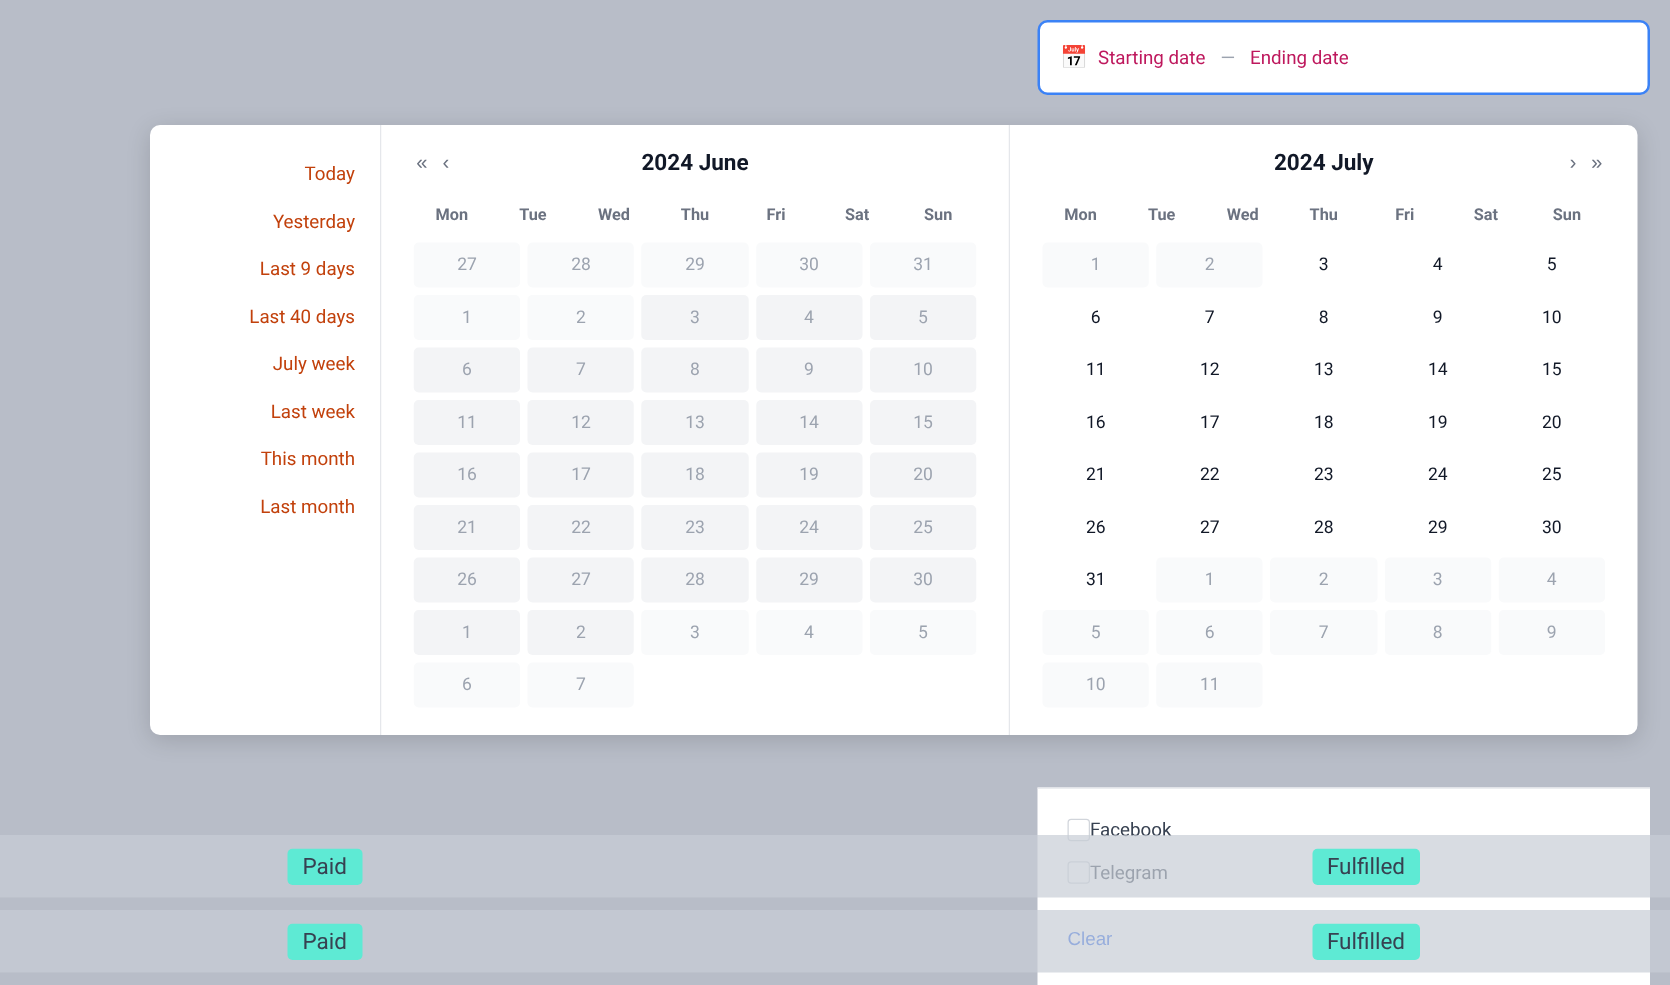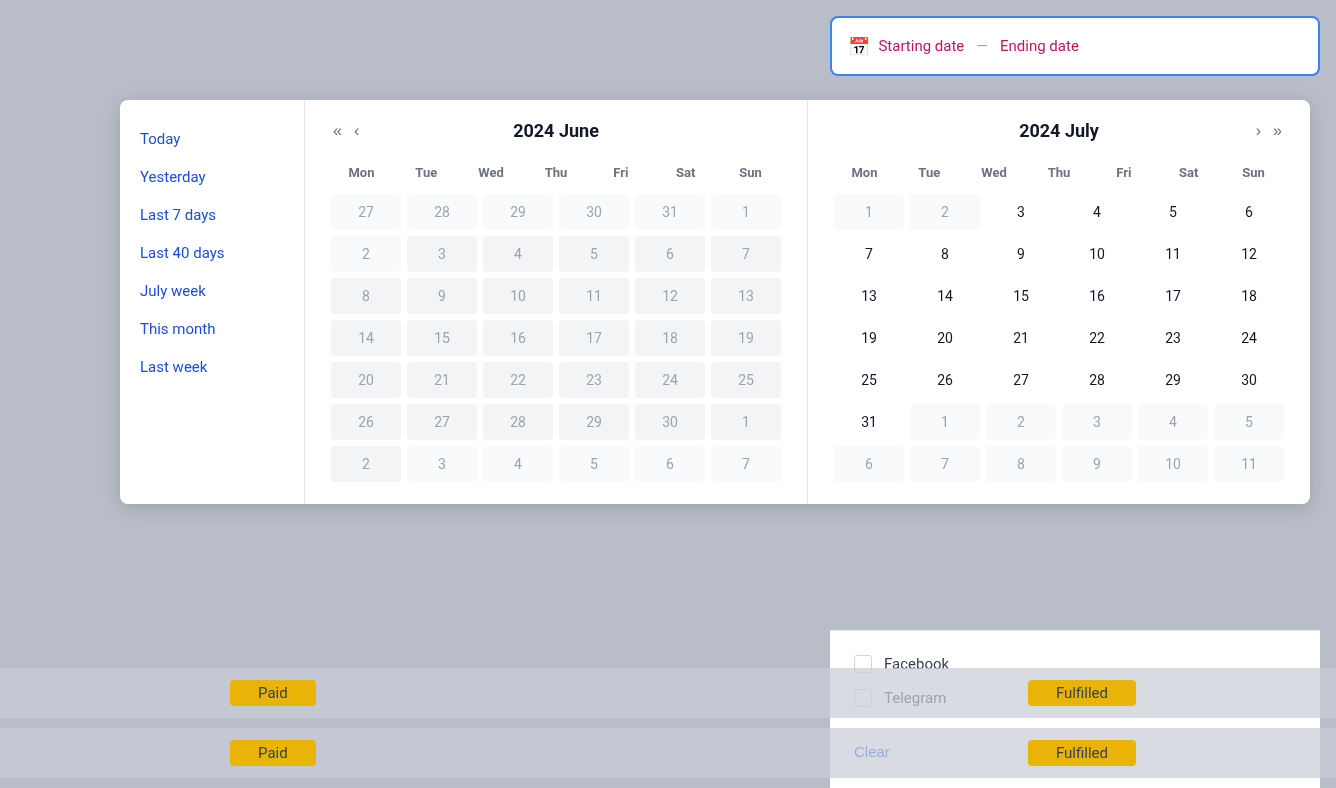--- a/index.html
+++ b/index.html
@@ -65,22 +65,23 @@
     
     .quick-select {
       width: 185px;
       padding: 20px 0;
       border-right: 1px solid #e5e7eb;
       flex-shrink: 0;
     }
     .quick-select-item {
       padding: 10px 20px;
       font-size: 15px;
-      color: #1d4ed8;
+      color: #c2410c;
       cursor: pointer;
+      text-align: right;
     }
 
     
     .calendars-container {
       display: flex;
       flex: 1;
     }
 
     
     .month-calendar {
@@ -129,21 +130,21 @@
     .weekday {
       text-align: center;
       font-size: 13px;
       color: #6b7280;
       padding: 4px 0;
       font-weight: 700;
     }
 
     .days-grid {
       display: grid;
-      grid-template-columns: repeat(6, 1fr);
+      grid-template-columns: repeat(5, 1fr);
       gap: 2px;
     }
     .day-cell {
       text-align: center;
       padding: 10px 4px;
       font-size: 14px;
       color: #374151;
       cursor: pointer;
       border-radius: 4px;
       background: #f3f4f6;
@@ -158,21 +159,20 @@
       color: #111827;
     }
     .day-cell.grayed {
       color: #9ca3af;
       background: #f3f4f6;
     }
 
     .checkbox-item {
       display: flex;
       align-items: center;
-      gap: 12px;
       padding: 8px 0;
     }
     .checkbox-box {
       width: 18px;
       height: 18px;
       border: 1.5px solid #d1d5db;
       border-radius: 3px;
       background: #fff;
       flex-shrink: 0;
     }
@@ -201,49 +201,50 @@
     }
     .products-label {
       font-size: 15px;
       color: #374151;
     }
     .chevron-down {
       color: #6b7280;
       font-size: 14px;
     }
     .status-badge {
-      padding: 4px 28px;
+      padding: 4px 12px;
       border-radius: 4px;
-      font-size: 15px;
+      font-size: 18px;
       color: #374151;
-      background: #eab308;
+      background: #5eead4;
     }
   </style>
 </head>
 <body>
 
 <div class="bg-overlay"></div>
 
 <div class="date-range-input">
   <span class="calendar-icon">📅</span>
   <span class="placeholder-text">Starting date</span>
   <span class="separator">—</span>
   <span class="placeholder-text">Ending date</span>
 </div>
 
 <div class="calendar-popup">
 
   <div class="quick-select">
   <div class="quick-select-item">Today</div>
       <div class="quick-select-item">Yesterday</div>
-      <div class="quick-select-item">Last 7 days</div>
+      <div class="quick-select-item">Last 9 days</div>
       <div class="quick-select-item">Last 40 days</div>
       <div class="quick-select-item">July week</div>
+      <div class="quick-select-item">Last week</div>
       <div class="quick-select-item">This month</div>
-      <div class="quick-select-item">Last week</div>
+      <div class="quick-select-item">Last month</div>
     </div>
 
   <div class="calendars-container">
 
     <div class="month-calendar">
       <div class="month-header">
         <div class="nav-buttons left">
           <button class="nav-btn">«</button>
           <button class="nav-btn">‹</button>
         </div>

